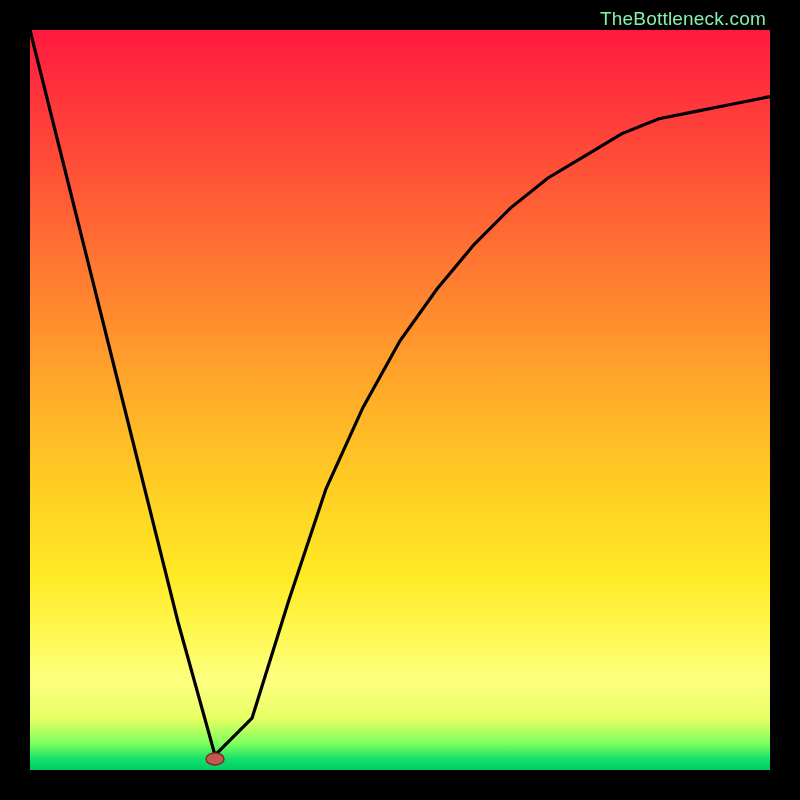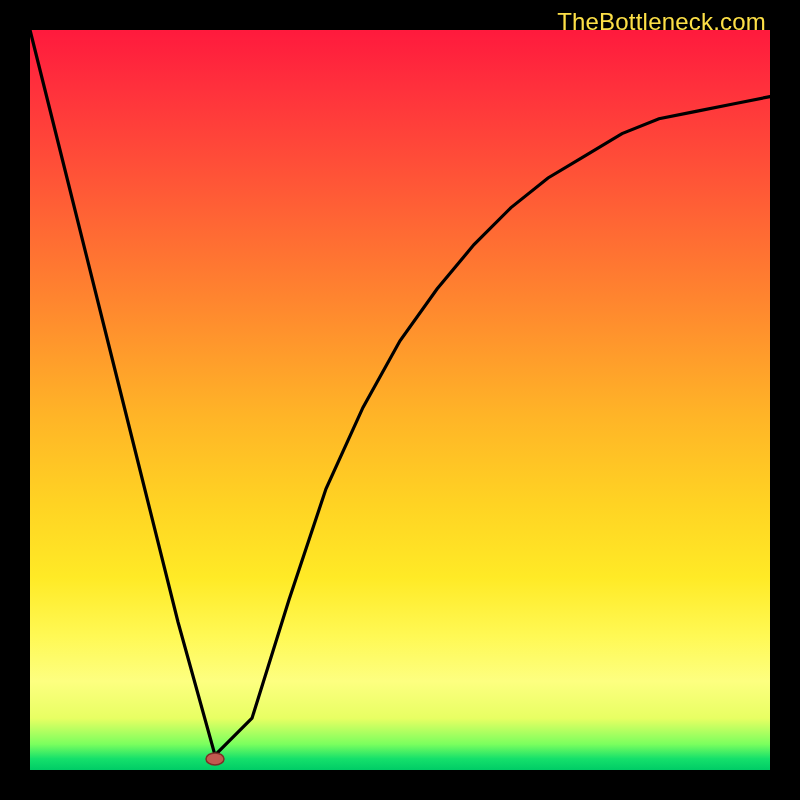--- a/index.html
+++ b/index.html
@@ -38,22 +38,22 @@
       #e8ff63 93%,
       #7bff5e 96.5%,
       #14e06b 98.5%,
       #00cc66 100%
     );
   }
   .attribution {
     position: absolute;
     top: 8px;
     right: 34px;
-    color: #fde047;
-    font-size: 24px;
+    color: #86efac;
+    font-size: 19px;
     letter-spacing: 0.2px;
   }
   svg.overlay {
     position: absolute;
     left: 30px;
     top: 30px;
     width: 740px;
     height: 740px;
     overflow: visible;
   }

